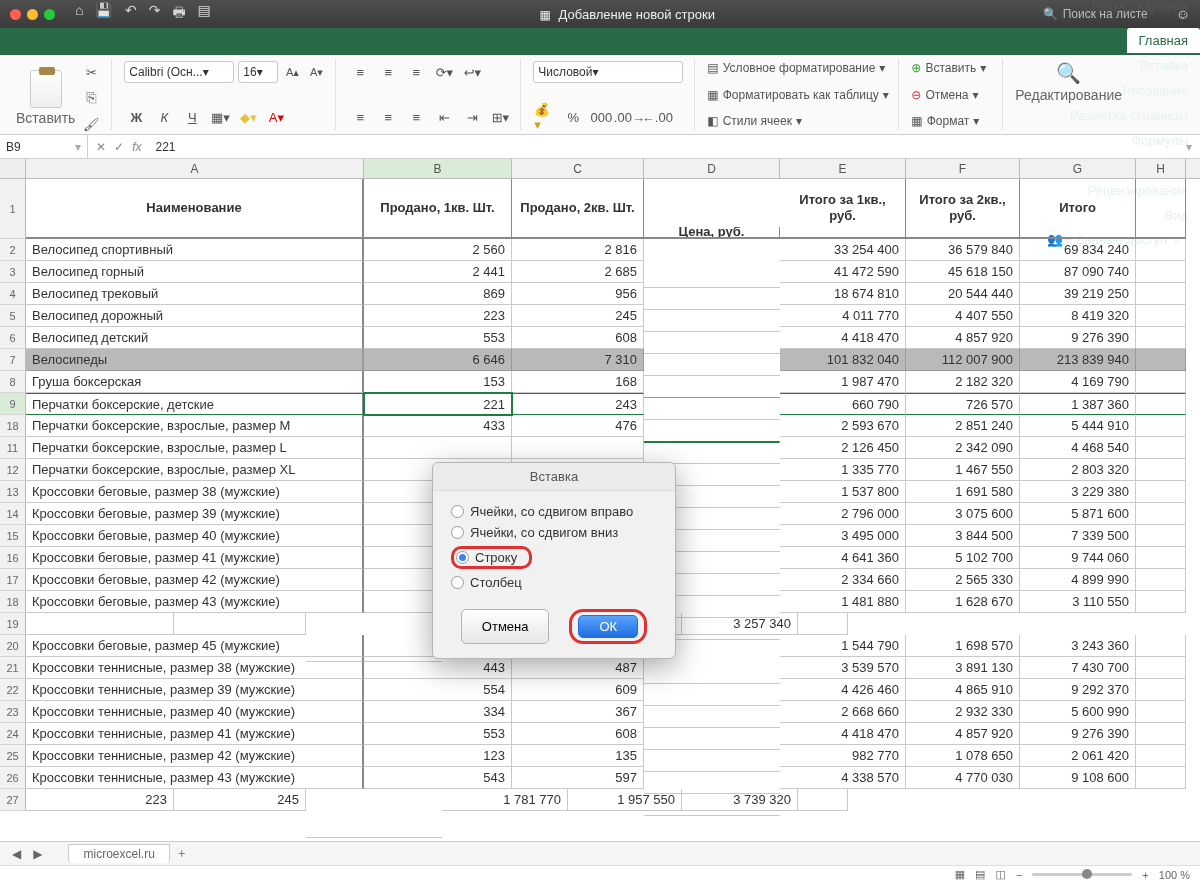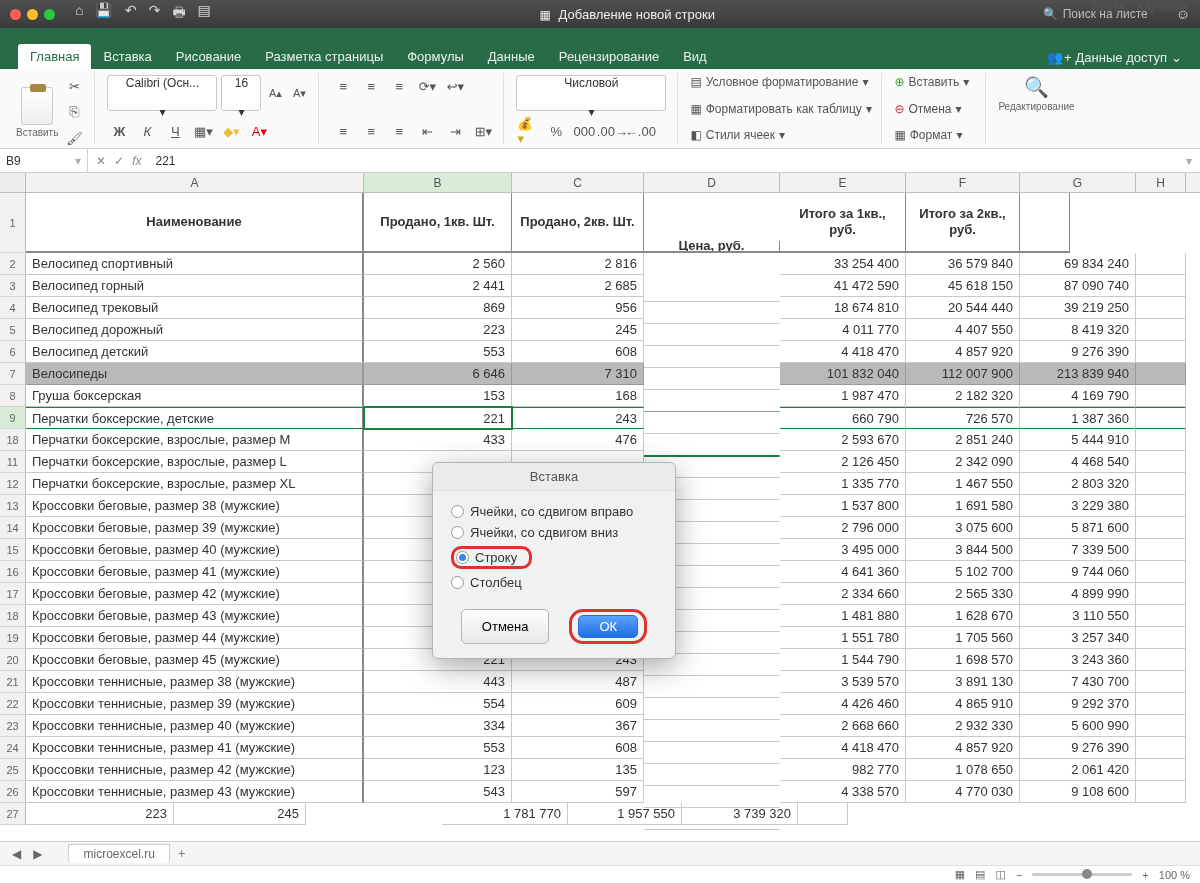--- a/index.html
+++ b/index.html
@@ -7,32 +7,32 @@
 .topbar-ext { position: absolute; top: 0; right: 12px; font-size: 12px; color: #555; display: flex; gap: 12px; }
 .titlebar { height: 28px; background: linear-gradient(#4f4f4f,#3a3a3a); display: flex; align-items: center; padding: 0 10px; color: #eee; gap: 8px; }
 .traffic { display: flex; gap: 6px; }
 .traffic span { width: 11px; height: 11px; border-radius: 50%; display: inline-block; }
 .t-red { background: #ff5f57; } .t-yel { background: #ffbd2e; } .t-grn { background: #28c940; }
 .titlebar .qa { display: flex; gap: 12px; opacity: .85; margin-left: 12px; font-size: 14px; }
 .title-center { flex: 1; text-align: center; font-size: 13px; }
 .title-center .doc-ico { font-size: 12px; margin-right: 4px; }
 .searchbox { color: #bbb; font-size: 12px; display: flex; align-items: center; gap: 4px;}
 .smiley { margin-left: 20px; font-size: 14px; }
-.ribbon-tabs { height: 41px; background: #2a6b47; display: flex; align-items: flex-end; color: #e7f2eb; font-size: 13px; padding-left: 18px; }
+.ribbon-tabs { height: 27px; background: #2a6b47; display: flex; align-items: flex-end; color: #e7f2eb; font-size: 13px; padding-left: 18px; flex-direction: column; }
 .ribbon-tab { padding: 5px 12px 5px 12px; cursor: pointer; }
 .ribbon-tab.active { background: #fff; color: #2a6b47; border-radius: 3px 3px 0 0; font-weight: 500;}
 .share-btn { margin-left: auto; margin-right: 10px; color: #e7f2eb; font-size: 13px; padding: 4px 8px; display: flex; gap: 4px;}
 .ribbon { height: 80px; background: #fafafa; border-bottom: 1px solid #d0d0d0; display: flex; padding: 4px 8px; gap: 4px;}
 .ribbon-group { border-right: 1px solid #e1e1e1; padding: 2px 8px; display: flex; flex-direction: column; justify-content: space-between; }
 .rg-row { display: flex; gap: 4px; align-items: center; }
 .rb-btn { width: 24px; height: 22px; border: 1px solid transparent; border-radius: 3px; display: flex; align-items: center; justify-content: center; font-size: 13px; color: #555; cursor: pointer; }
 .rb-btn.small { width: 20px; height: 18px; font-size: 11px; }
-.rb-combo { height: 36px; border: 1px solid #c8c8c8; background: #fff; border-radius: 3px; display: flex; align-items: center; padding: 0 4px; font-size: 12px; gap: 15px; flex-direction: column; }
+.rb-combo { height: 22px; border: 1px solid #c8c8c8; background: #fff; border-radius: 3px; display: flex; align-items: center; padding: 0 4px; font-size: 12px; gap: 0; }
 .rb-link { font-size: 12px; color: #555; display: flex; align-items: center; gap: 4px; cursor: pointer; }
-.rb-caption { font-size: 10px; color: #666; text-align: right; }
+.rb-caption { font-size: 14px; color: #666; text-align: right; }
 .paste-big { display: flex; flex-direction: column; align-items: center; gap: 2px; }
 .paste-ico { width: 32px; height: 38px; background: linear-gradient(#fff,#eee); border: 1px solid #ccc; border-radius: 3px; position: relative; }
 .paste-ico::before { content: ""; position: absolute; top: -4px; left: 8px; width: 16px; height: 8px; background: #a78746; border-radius: 2px; }
 .formula-bar { height: 24px; border-bottom: 1px solid #d0d0d0; display: flex; align-items: center; font-size: 12px; }
 .name-box { width: 88px; border-right: 1px solid #d0d0d0; padding: 0 6px; height: 100%; display: flex; align-items: center; }
 .fb-icons { display: flex; gap: 8px; padding: 0 8px; color: #888; }
 .fb-input { flex: 1; padding: 0 6px; }
 .grid-wrap { position: relative; height: 680px; overflow: hidden; }
 .col-headers { display: flex; height: 20px; background: #f1f1f1; border-bottom: 1px solid #bcbcbc; }
 .corner { width: 26px; border-right: 1px solid #bcbcbc; background: #eee;}
@@ -257,20 +257,21 @@
   </div>
   <div class="rows" id="rows">
     <div class="row hdr">
       <div class="rh">1</div>
       <div class="cell cA">Наименование</div>
       <div class="cell cB">Продано, 1кв. Шт.</div>
       <div class="cell cC">Продано, 2кв. Шт.</div>
       <div class="cell cD">Цена, руб.</div>
       <div class="cell cE">Итого за 1кв., руб.</div>
       <div class="cell cF">Итого за 2кв., руб.</div>
+      <div class="cell cG">Итого</div>
       <div class="cell cH"></div>
     </div>
   <div class="row">
         <div class="rh">2</div>
         <div class="cell cA">Велосипед спортивный</div>
         <div class="cell cB">2 560</div>
         <div class="cell cC">2 816</div>
         <div class="cell cD">12 990</div>
         <div class="cell cE">33 254 400</div>
         <div class="cell cF">36 579 840</div>
@@ -448,21 +449,20 @@
         <div class="cell cB"></div>
         <div class="cell cC"></div>
         <div class="cell cD">6 990</div>
         <div class="cell cE">1 481 880</div>
         <div class="cell cF">1 628 670</div>
         <div class="cell cG">3 110 550</div>
         <div class="cell cH"></div>
       </div>
       <div class="row">
         <div class="rh">19</div>
-        <div class="cell cA">Кроссовки беговые, размер 44 (мужские)</div>
         <div class="cell cB"></div>
         <div class="cell cC"></div>
         <div class="cell cD">6 990</div>
         <div class="cell cE">1 551 780</div>
         <div class="cell cF">1 705 560</div>
         <div class="cell cG">3 257 340</div>
         <div class="cell cH"></div>
       </div>
       <div class="row">
         <div class="rh">20</div>

